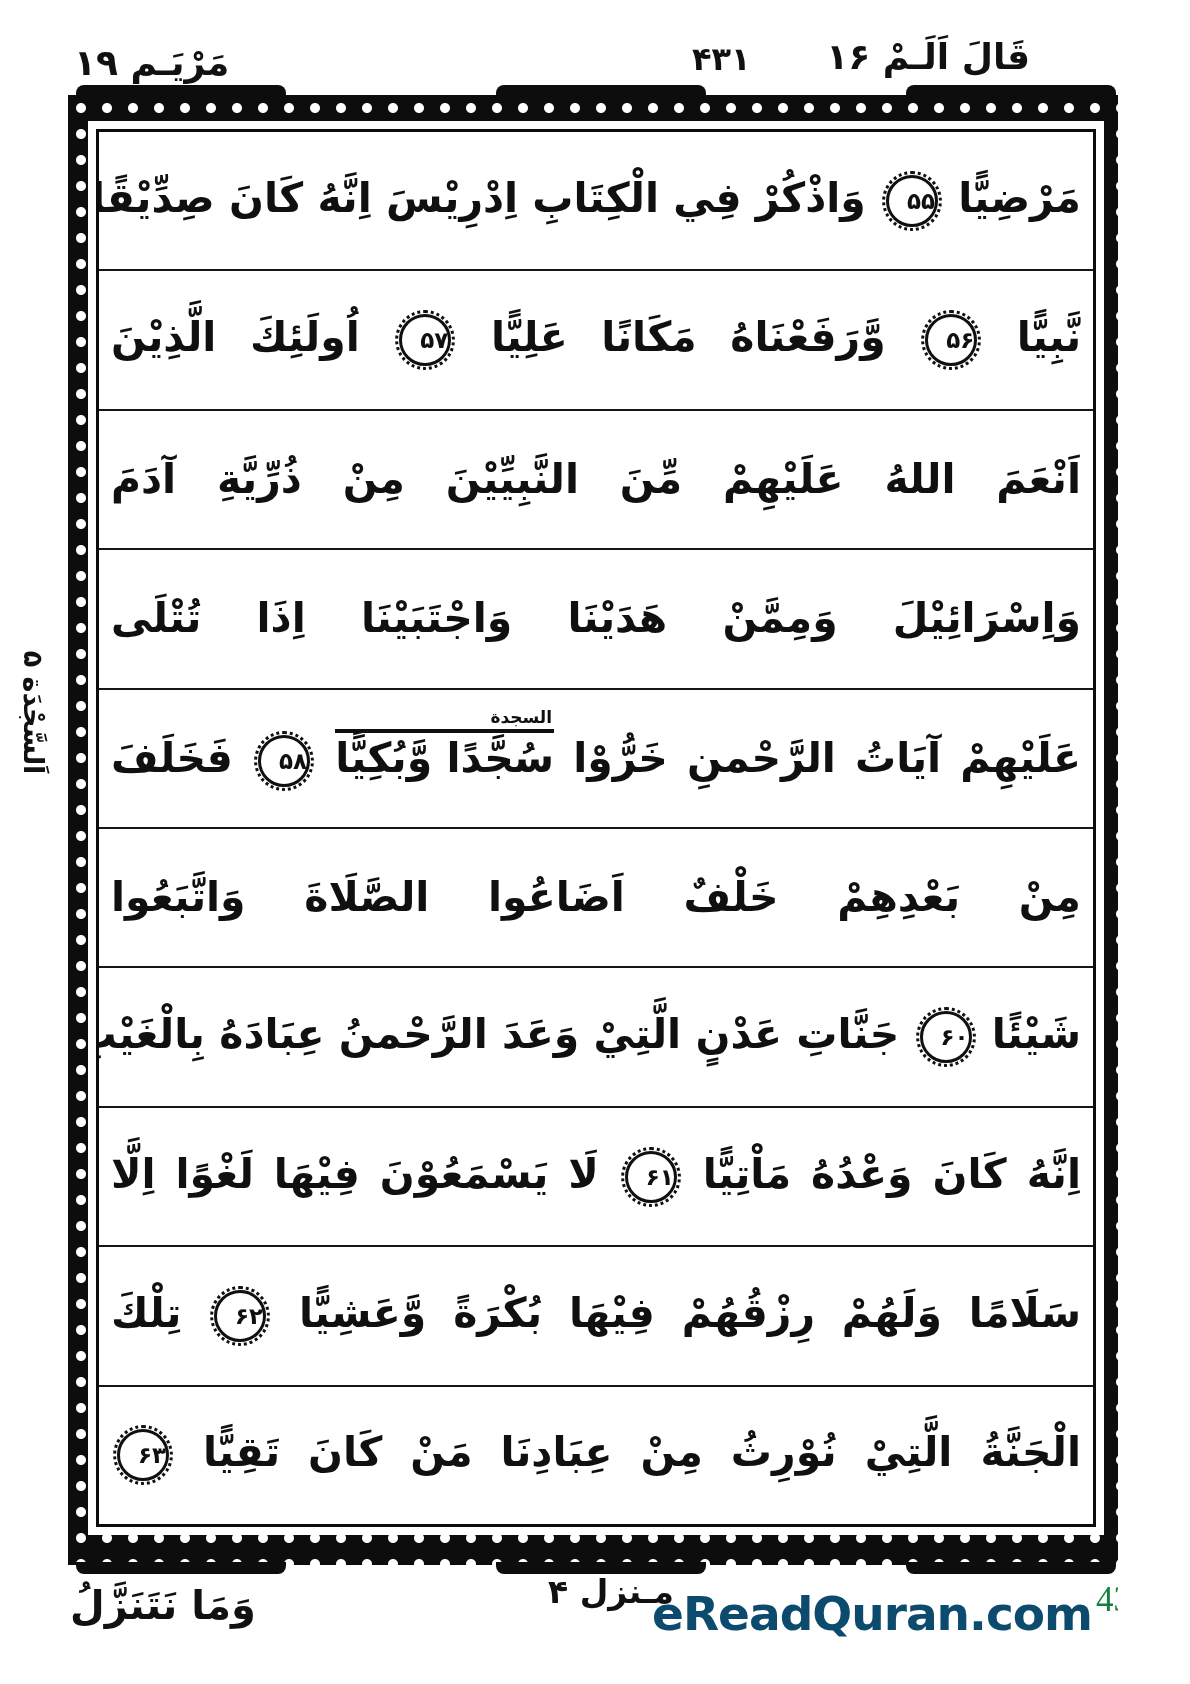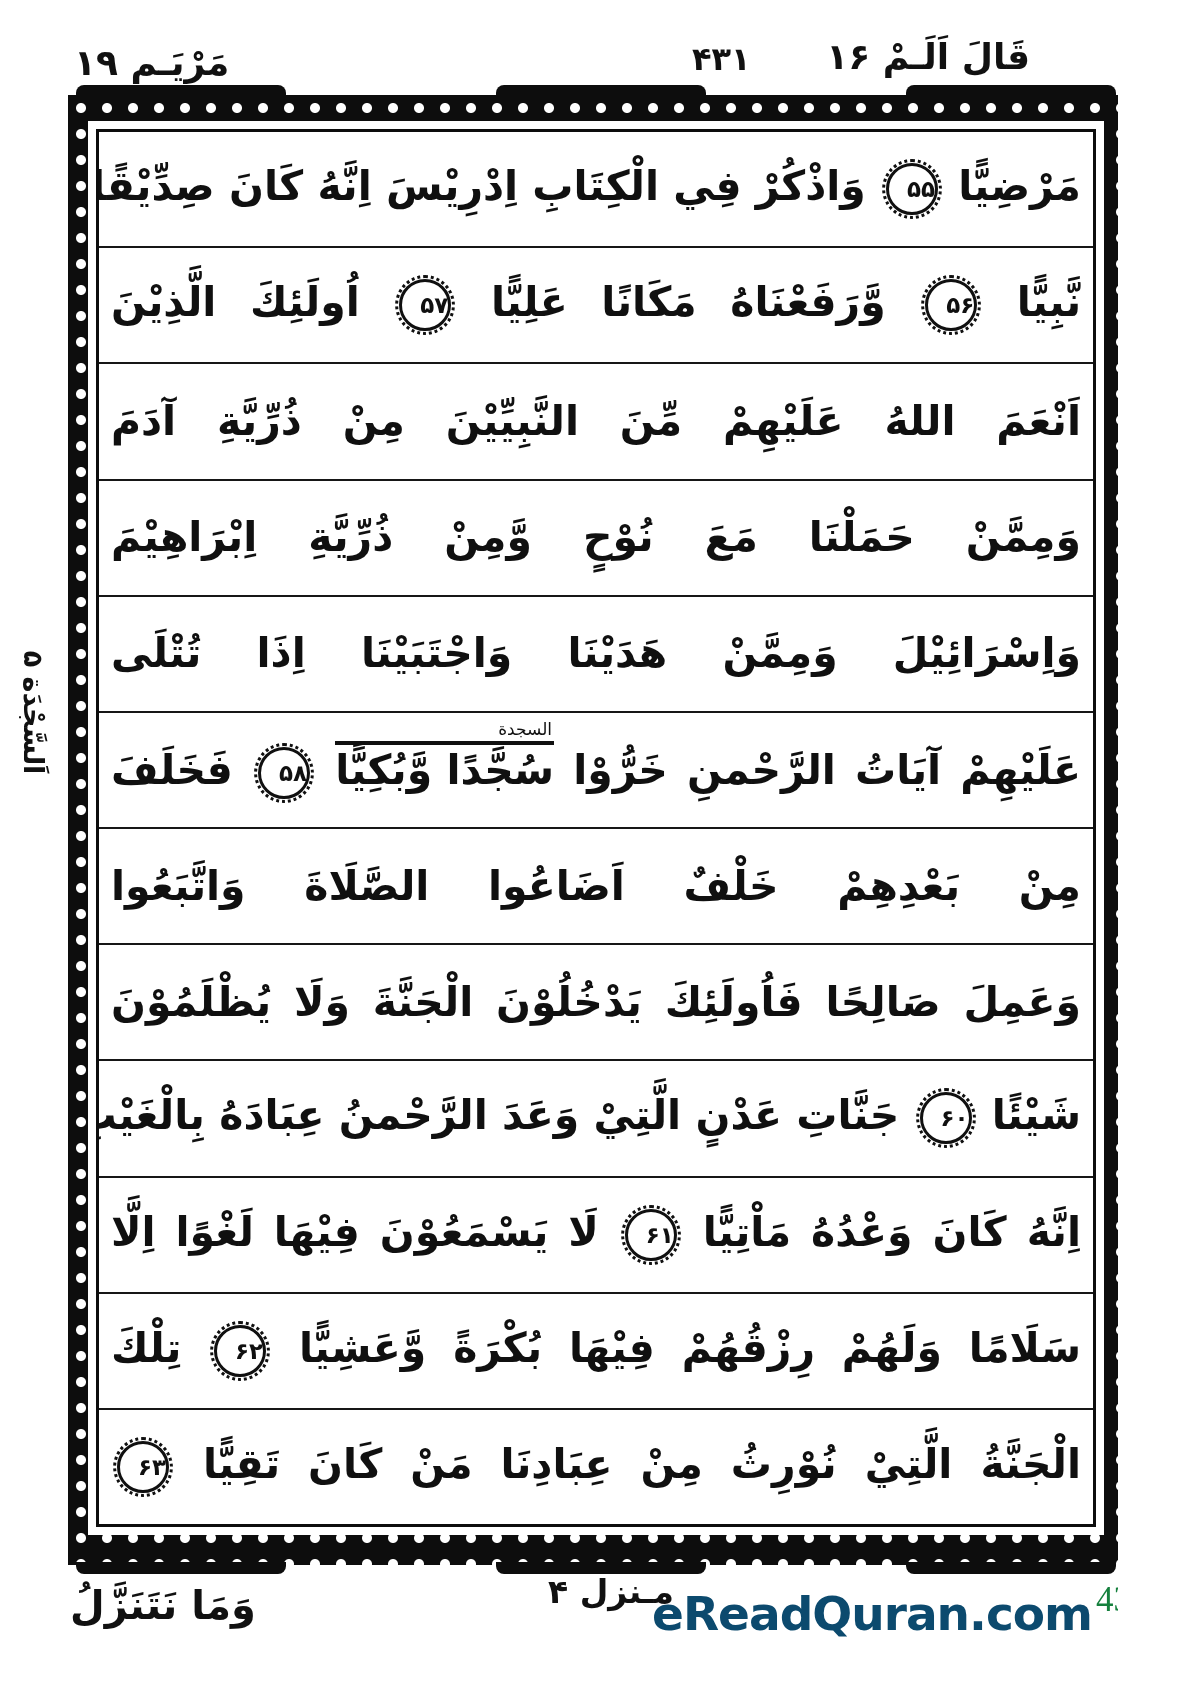--- a/index.html
+++ b/index.html
@@ -53,21 +53,21 @@
     border:3px solid #101010; outline:3px dotted #101010; outline-offset:1px;
     border-radius:50%; text-align:center; font-size:23px; font-weight:bold;
     vertical-align:middle; margin:0 6px;
   }
   .sajdah-seg {
     position:relative; display:inline-block;
     border-top:4px solid #101010; padding-top:5px;
   }
   .sajdah-label {
     position:absolute; top:-24px; right:2px;
-    font-size:17px; font-weight:normal; line-height:1;
+    font-size:17px; font-weight:bold; line-height:1;
   }
   
   .sajdah-margin {
     position:absolute; left:4px; top:612px; width:60px; height:200px;
     display:flex; align-items:center; justify-content:center;
   }
   .sajdah-margin span {
     transform:rotate(90deg); white-space:nowrap; direction:rtl;
     font-size:27px; font-weight:bold;
   }
@@ -102,33 +102,27 @@
           <div class="line">
             <div class="ayah-text"><span>مَرْضِيًّا</span> <span class="ayah-marker">۵۵</span> <span>وَاذْكُرْ فِي الْكِتَابِ اِدْرِيْسَ اِنَّهُ كَانَ صِدِّيْقًا</span> </div>
           </div>
           <div class="line">
             <div class="ayah-text"><span>نَّبِيًّا</span> <span class="ayah-marker">۵۶</span> <span>وَّرَفَعْنَاهُ مَكَانًا عَلِيًّا</span> <span class="ayah-marker">۵۷</span> <span>اُولَئِكَ الَّذِيْنَ</span> </div>
           </div>
           <div class="line">
             <div class="ayah-text"><span>اَنْعَمَ اللهُ عَلَيْهِمْ مِّنَ النَّبِيِّيْنَ مِنْ ذُرِّيَّةِ آدَمَ</span> </div>
           </div>
           <div class="line">
-            <div class="ayah-text"><span>وَمِمَّنْ حَمَلْنَا مَعَ نُوْحٍ وَّمِنْ ذُرِّيَّةِ اِبْرَاهِيْمَ</span> </div>
-          </div>
-          <div class="line">
             <div class="ayah-text"><span>وَاِسْرَائِيْلَ وَمِمَّنْ هَدَيْنَا وَاجْتَبَيْنَا اِذَا تُتْلَى</span> </div>
           </div>
           <div class="line">
             <div class="ayah-text"><span>عَلَيْهِمْ آيَاتُ الرَّحْمنِ خَرُّوْا</span> <span class="sajdah-seg"><span class="sajdah-label">السجدة</span>سُجَّدًا وَّبُكِيًّا</span> <span class="ayah-marker">۵۸</span> <span>فَخَلَفَ</span> </div>
           </div>
           <div class="line">
             <div class="ayah-text"><span>مِنْ بَعْدِهِمْ خَلْفٌ اَضَاعُوا الصَّلَاةَ وَاتَّبَعُوا</span> </div>
-          </div>
-          <div class="line">
-            <div class="ayah-text"><span>وَعَمِلَ صَالِحًا فَاُولَئِكَ يَدْخُلُوْنَ الْجَنَّةَ وَلَا يُظْلَمُوْنَ</span> </div>
           </div>
           <div class="line">
             <div class="ayah-text"><span>شَيْئًا</span> <span class="ayah-marker">۶۰</span> <span>جَنَّاتِ عَدْنٍ الَّتِيْ وَعَدَ الرَّحْمنُ عِبَادَهُ بِالْغَيْبِ</span> </div>
           </div>
           <div class="line">
             <div class="ayah-text"><span>اِنَّهُ كَانَ وَعْدُهُ مَاْتِيًّا</span> <span class="ayah-marker">۶۱</span> <span>لَا يَسْمَعُوْنَ فِيْهَا لَغْوًا اِلَّا</span> </div>
           </div>
           <div class="line">
             <div class="ayah-text"><span>سَلَامًا وَلَهُمْ رِزْقُهُمْ فِيْهَا بُكْرَةً وَّعَشِيًّا</span> <span class="ayah-marker">۶۲</span> <span>تِلْكَ</span> </div>
           </div>

